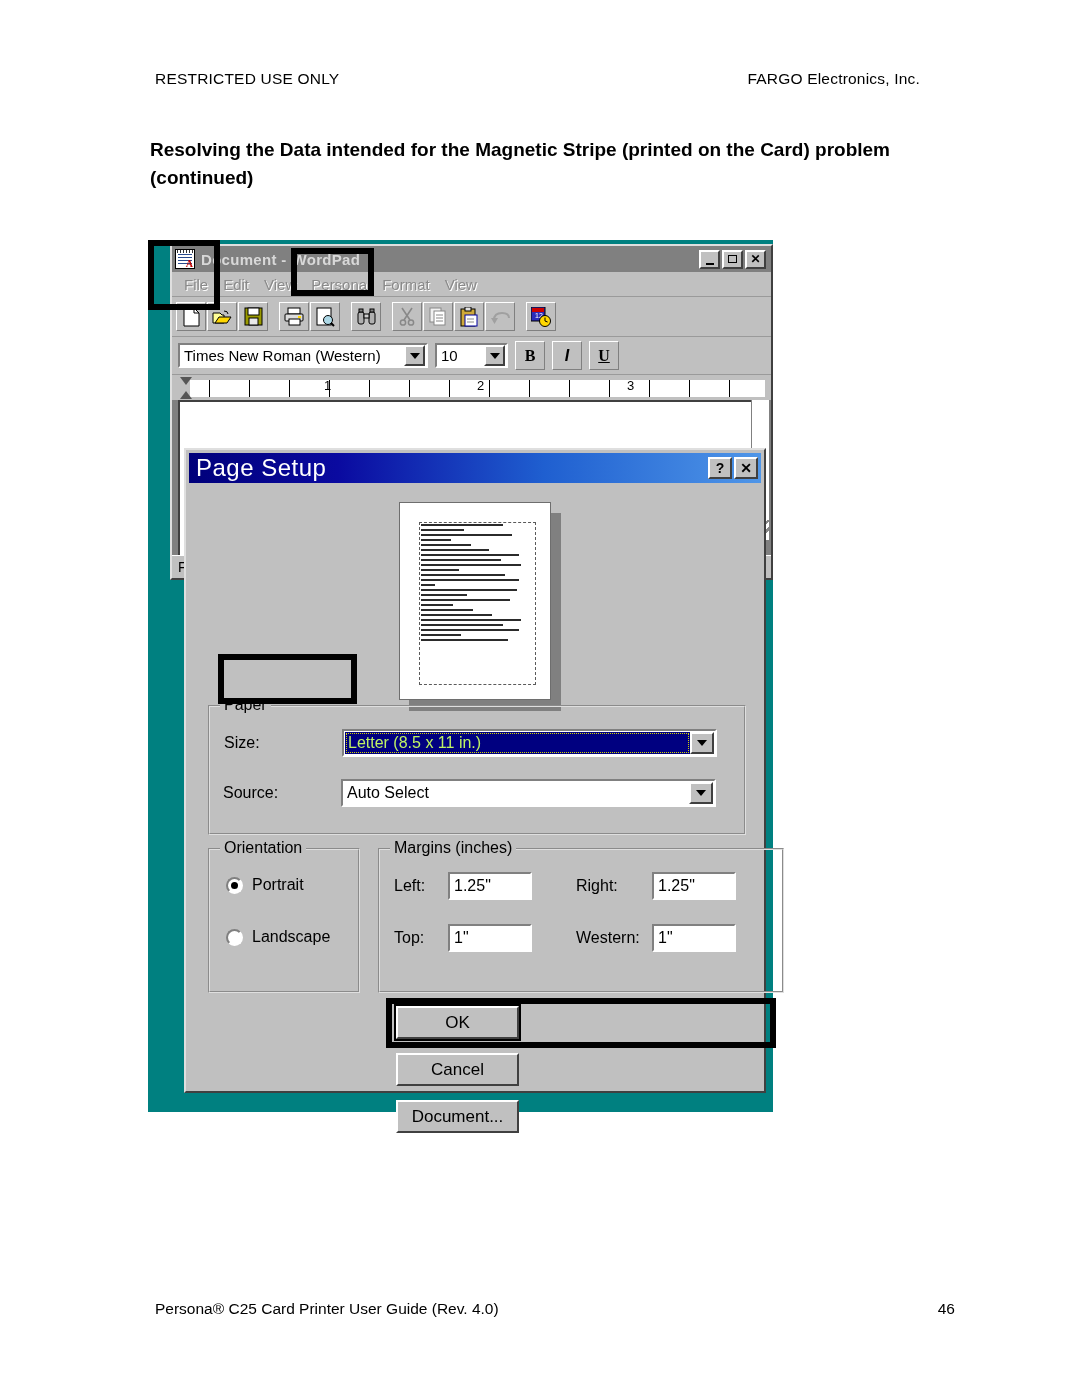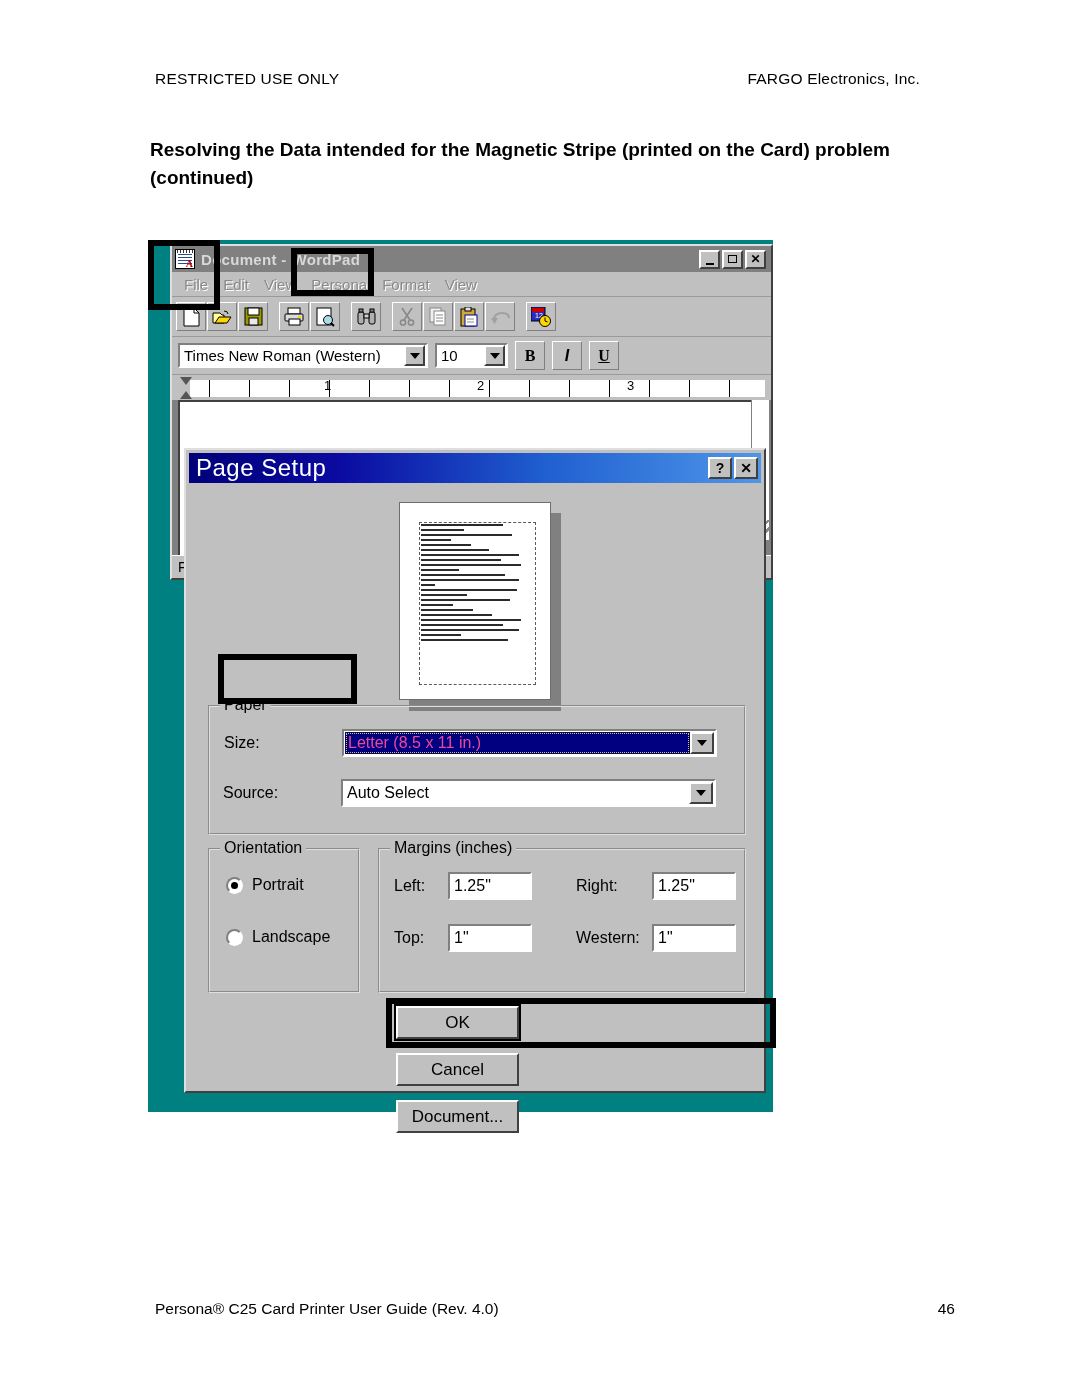--- a/index.html
+++ b/index.html
@@ -399,21 +399,21 @@
   .group > .glabel {
     position: absolute;
     top: -11px; left: 10px;
     background: #c0c0c0;
     padding: 0 4px;
     font-size: 16px;
     white-space: nowrap;
   }
   .grp-paper { left: 22px; top: 255px; width: 538px; height: 130px; }
   .grp-orient { left: 22px; top: 398px; width: 152px; height: 145px; }
-  .grp-margins { left: 192px; top: 398px; width: 368px; height: 145px; }
+  .grp-margins { left: 192px; top: 398px; width: 406px; height: 145px; }
 
   .row { position: absolute; display: flex; align-items: center; }
   .lbl { font-size: 16px; white-space: nowrap; }
 
   .dropdown {
     height: 28px;
     background: #fff;
     border-top: 2px solid #808080;
     border-left: 2px solid #808080;
     border-right: 2px solid #fff;
@@ -428,21 +428,21 @@
     font-size: 16px;
     padding-left: 3px;
     white-space: nowrap;
     height: 100%;
     display: flex;
     align-items: center;
     box-sizing: border-box;
   }
   .dropdown.selected .dtext {
     background: #000080;
-    color: #ec4899;
+    color: #bef264;
     outline: 1px dotted #d4d400;
     outline-offset: -2px;
   }
   .dropdown .darrow {
     width: 24px; height: 22px;
     background: #c0c0c0;
     border-top: 2px solid #fff;
     border-left: 2px solid #fff;
     border-right: 2px solid #404040;
     border-bottom: 2px solid #404040;

